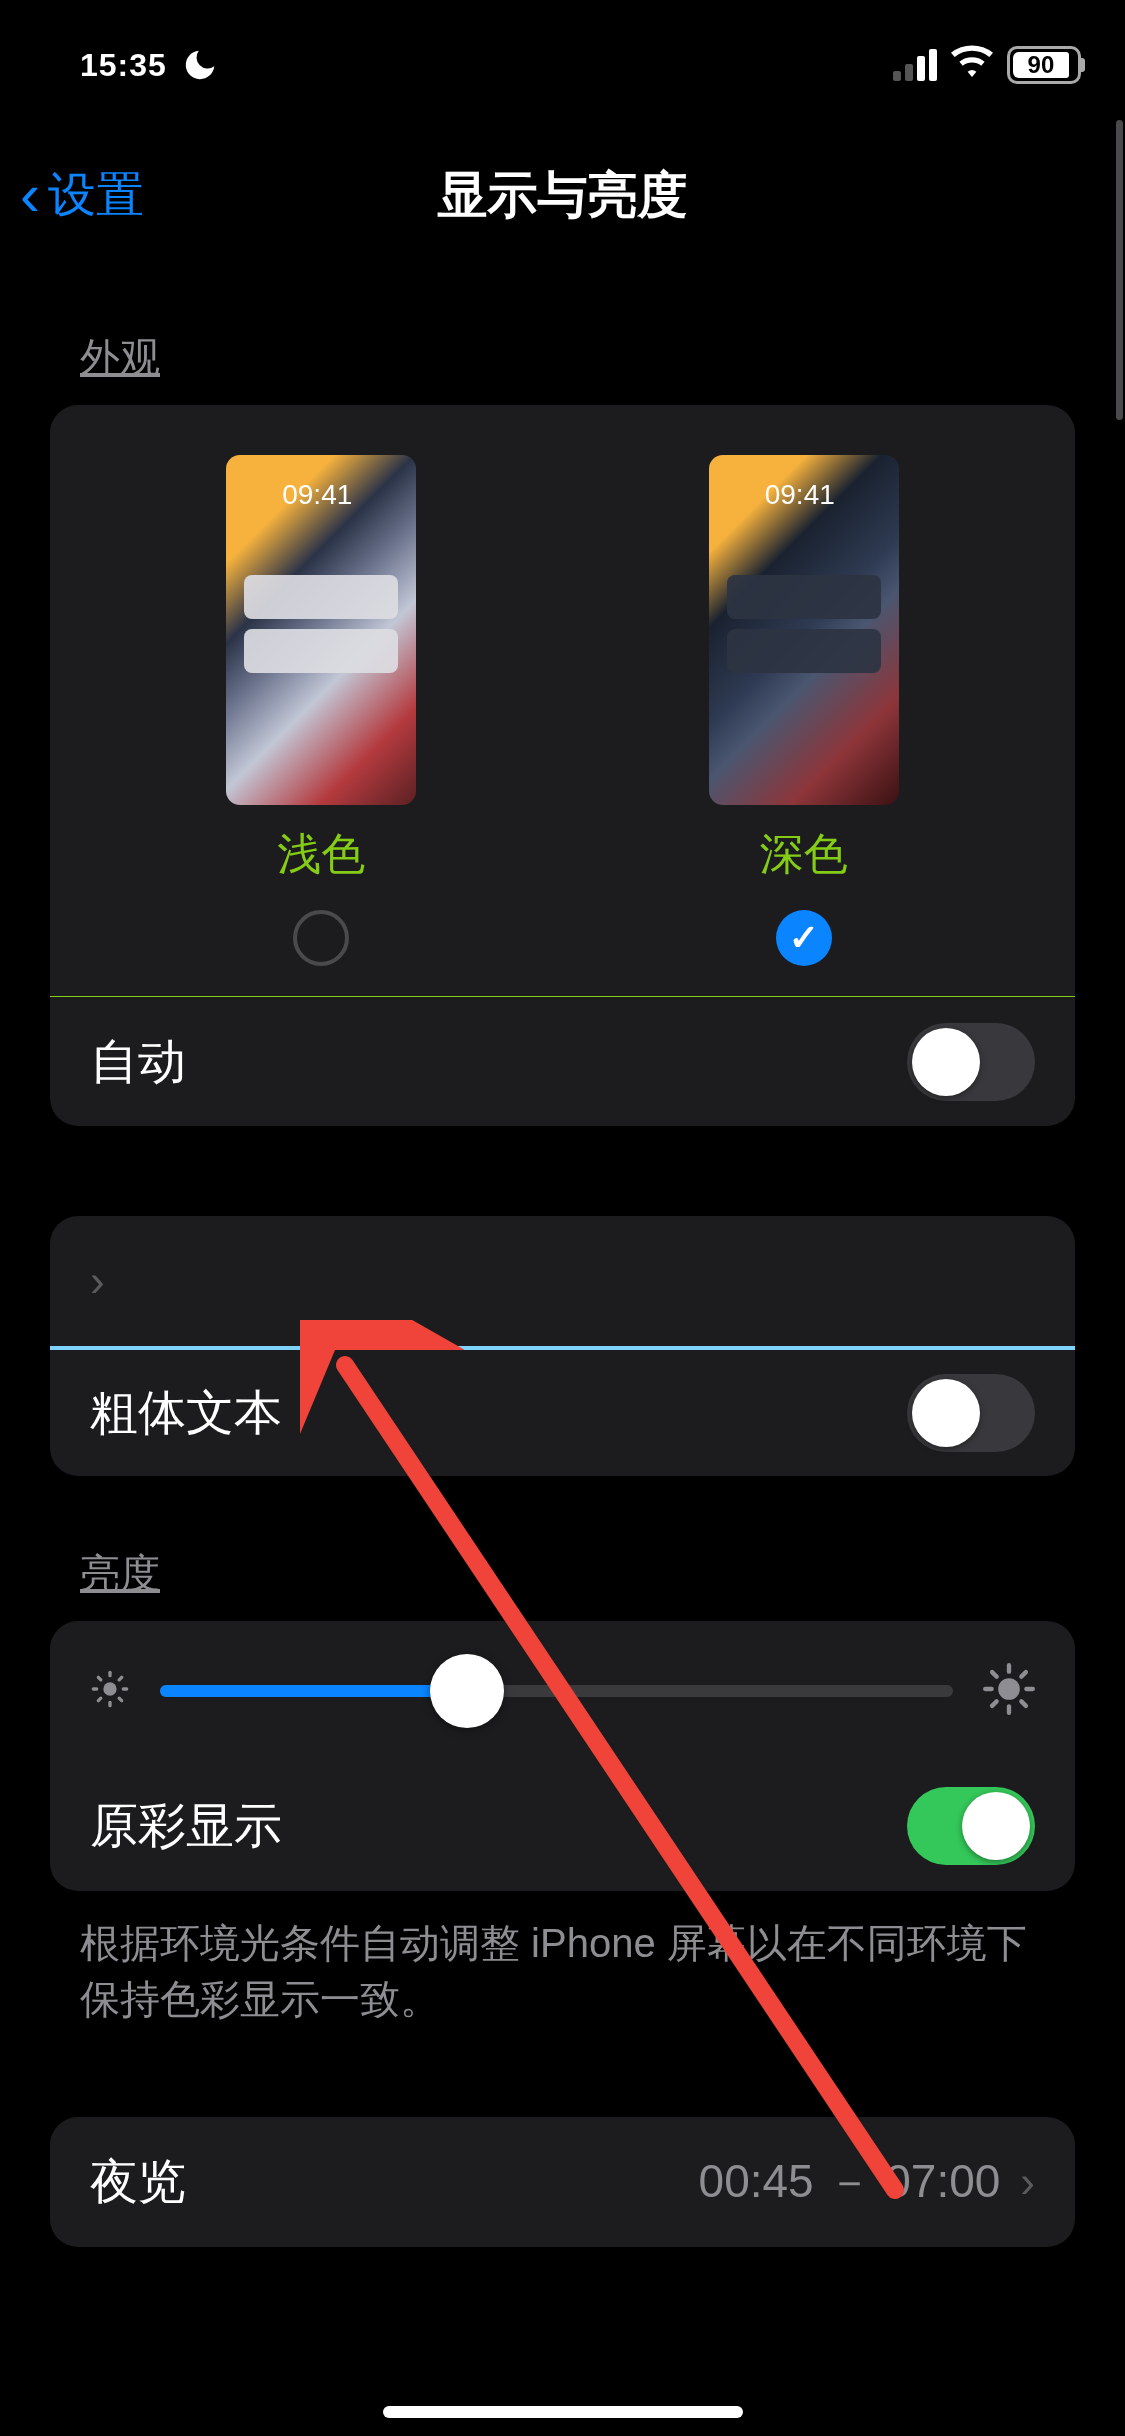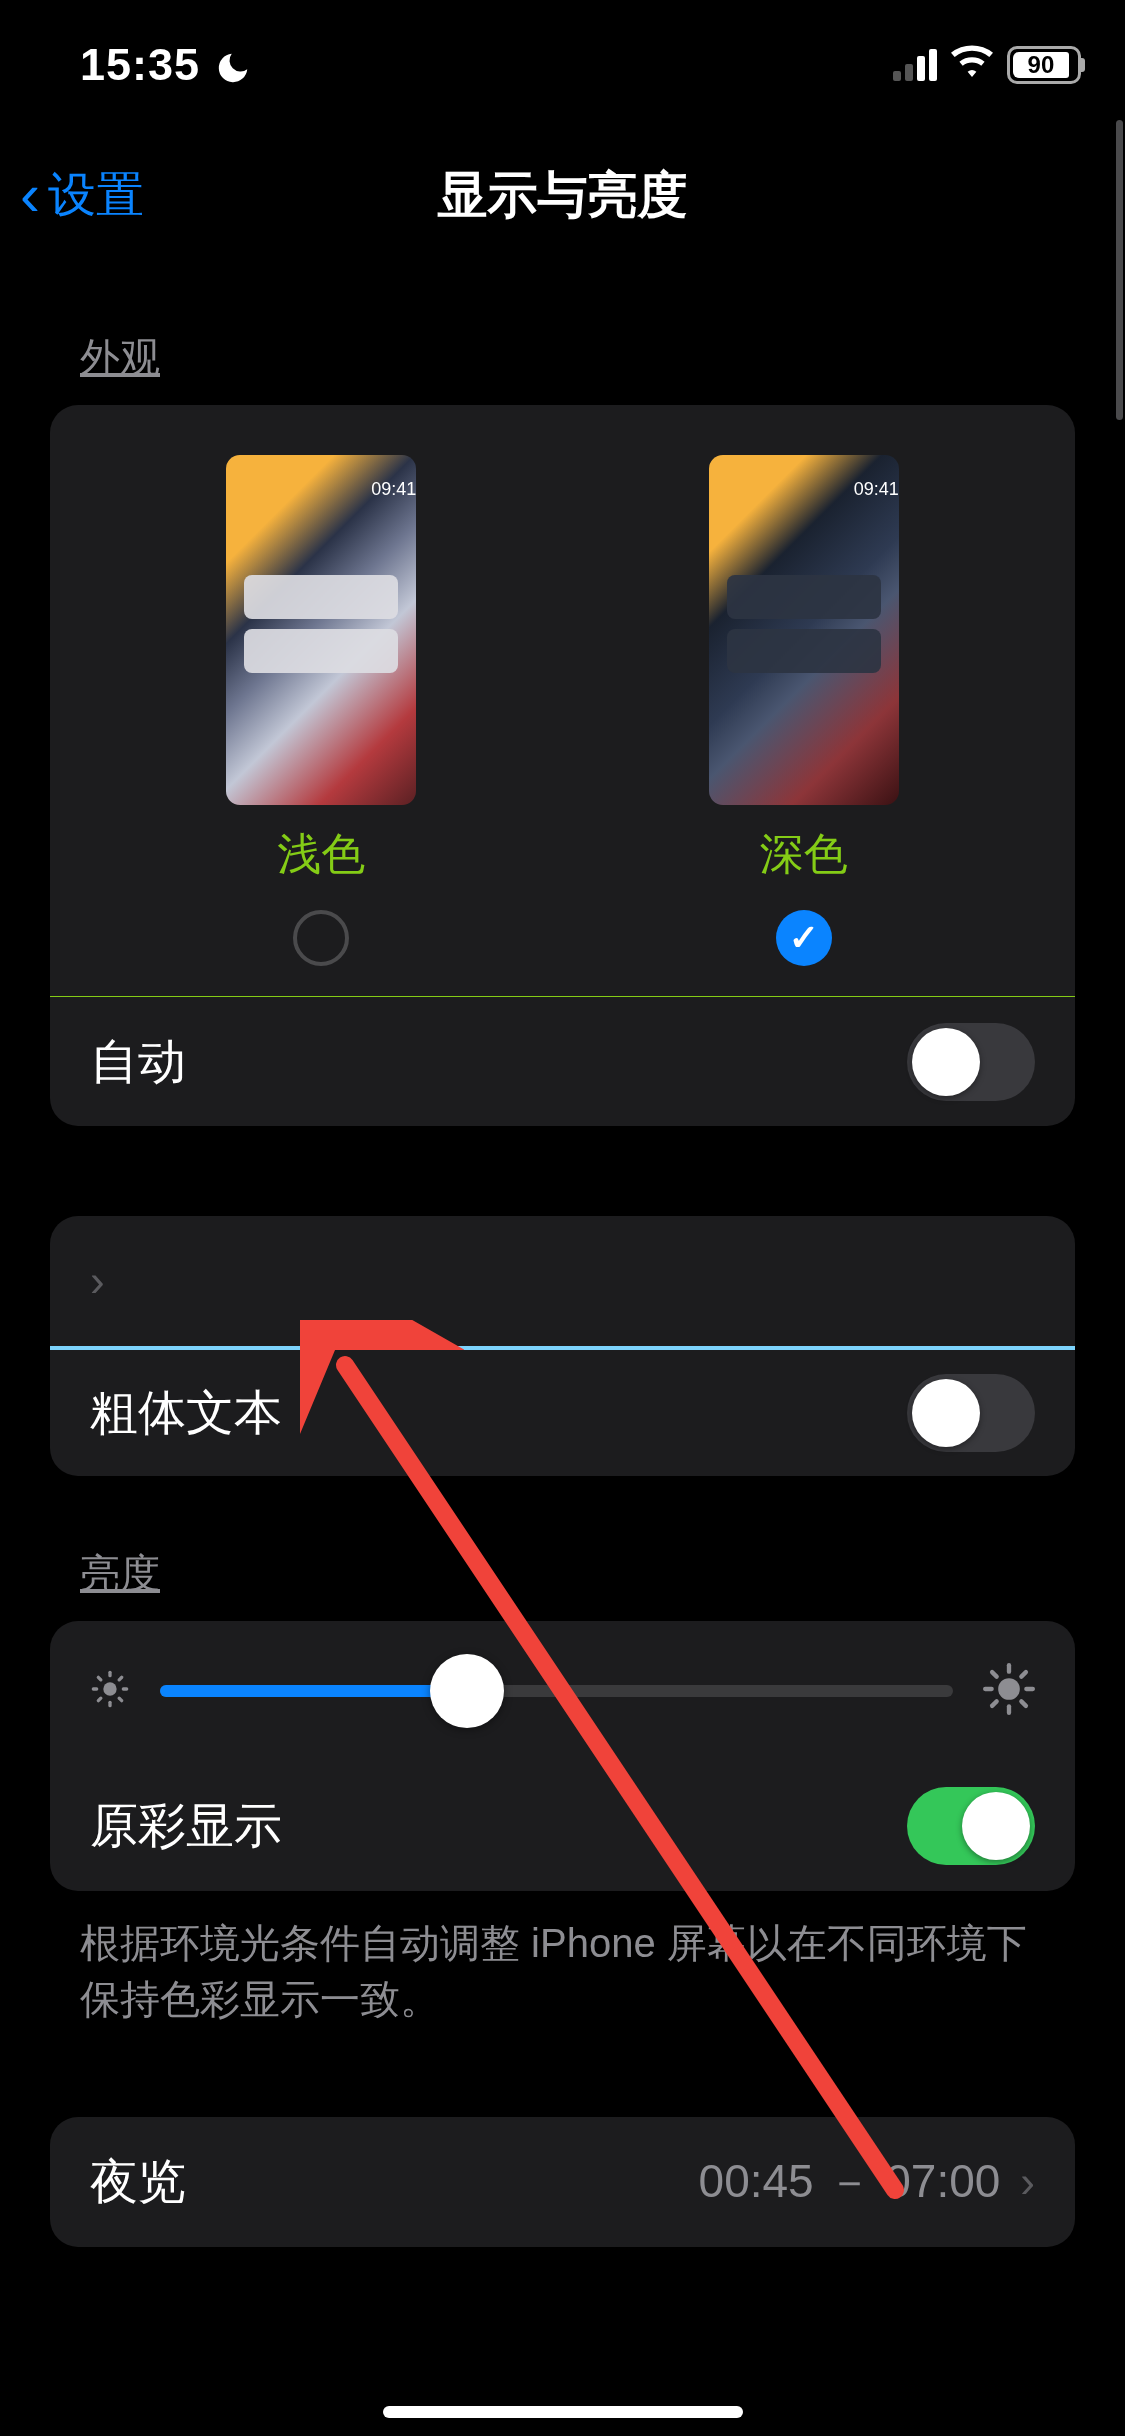--- a/index.html
+++ b/index.html
@@ -18,21 +18,21 @@
     height: 130px;
     display: flex;
     align-items: center;
     justify-content: space-between;
     padding: 0 40px 0 80px;
   }
   .status-left {
     display: flex;
     align-items: center;
     gap: 14px;
-    font-size: 45px;
+    font-size: 32px;
     font-weight: 600;
     letter-spacing: 1px;
   }
   .moon {
     width: 38px;
     height: 38px;
     display: inline-block;
   }
   .status-right {
     display: flex;
@@ -154,24 +154,24 @@
   .preview.light {
     background: linear-gradient(135deg, #f6b23d 0%, #f6b23d 20%, #2b3348 35%, #6e7690 48%, #c2c7d6 62%, #b43a3e 82%, #5a2023 100%);
   }
   .preview.dark {
     background: linear-gradient(135deg, #f6b23d 0%, #f6b23d 18%, #1a2230 32%, #2e3a52 50%, #4a5670 60%, #8d3539 80%, #3a1113 100%);
   }
   .preview-time {
     position: absolute;
     top: 24px;
     left: 0;
-    right: 0;
-    text-align: right;
+    right: 8px;
+    text-align: center;
     color: #fff;
-    font-size: 18px;
+    font-size: 28px;
     font-weight: 500;
   }
   .widget-a, .widget-b {
     position: absolute;
     left: 18px;
     right: 18px;
     border-radius: 8px;
     height: 44px;
   }
   .widget-a { top: 120px; }

